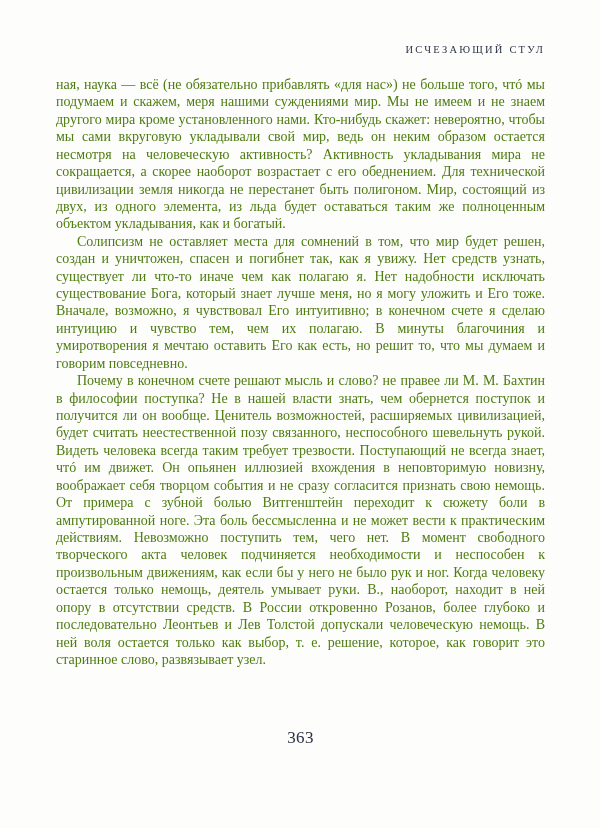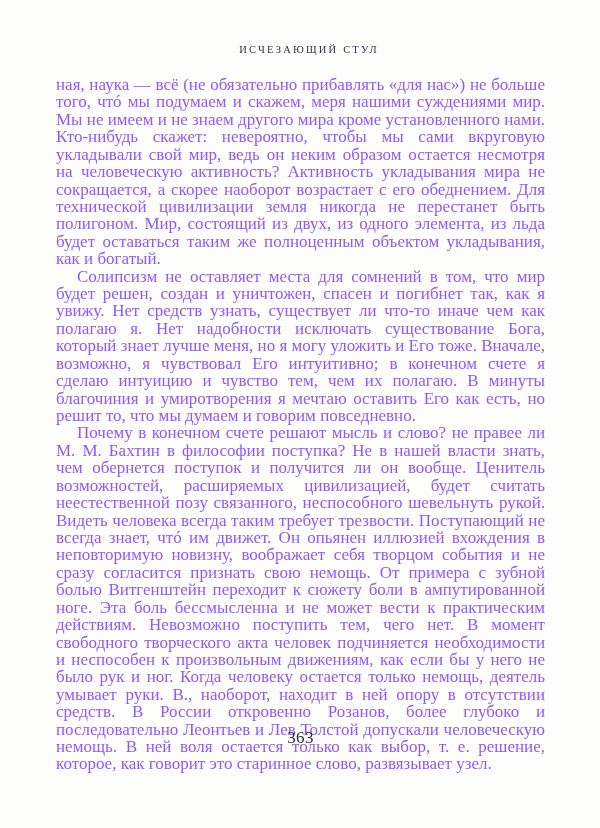--- a/index.html
+++ b/index.html
@@ -16,43 +16,43 @@
     overflow: hidden;
     font-family: "Liberation Serif", "DejaVu Serif", serif;
     color: #2b3040;
     box-sizing: border-box;
   }
   .running-head {
     position: absolute;
     top: 44px;
     left: 73px;
     right: 55px;
-    text-align: center;
+    text-align: right;
     font-size: 10.5px;
     letter-spacing: 2.2px;
     text-transform: uppercase;
     color: #2f3446;
     font-family: "Liberation Serif", "DejaVu Serif", serif;
     white-space: nowrap;
   }
   .text-block {
     position: absolute;
     top: 76px;
     left: 56px;
     width: 489px;
   }
   p.para {
     margin: 0;
     padding: 0;
     text-align: justify;
     text-justify: inter-word;
     text-indent: 21px;
-    font-size: 17px;
+    font-size: 14px;
     line-height: 17.42px;
-    color: #8b5cf6;
+    color: #4d7c0f;
     hyphens: manual;
     -webkit-hyphens: manual;
   }
   p.para:first-child {
     text-indent: 0;
   }
   p.para.last-line-natural {
     text-align-last: left;
     font-family: Liberation Serif, serif;
   }

